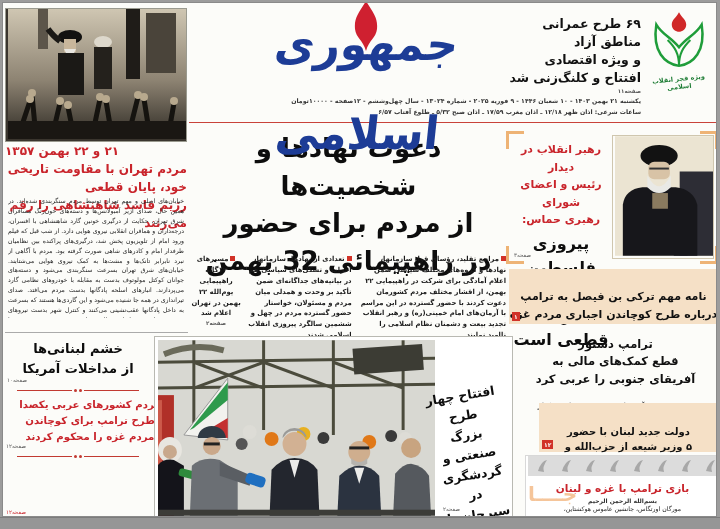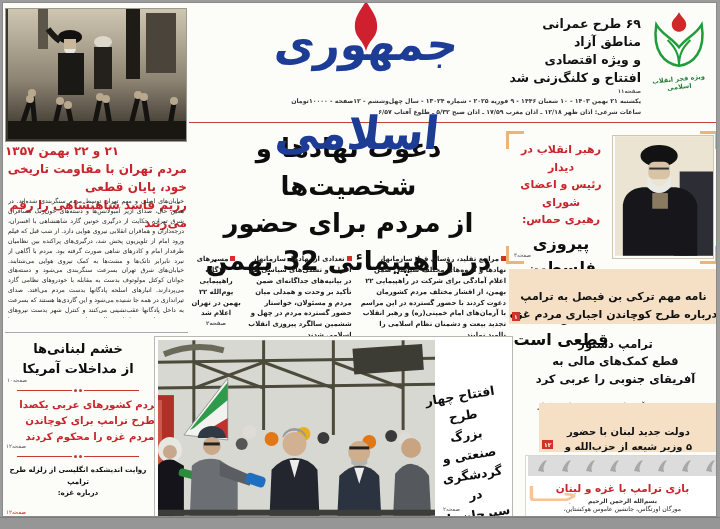--- a/index.html
+++ b/index.html
@@ -298,22 +298,20 @@
     <div class="abs arab-red pre">مردم کشورهای عربی یکصدا
 طرح ترامپ برای کوچاندن
 مردم غزه را محکوم کردند</div>
     <div class="abs pref p12a">صفحه۱۲</div>
     <div class="red-divider div2">
       <span class="ln"></span>
         <span class="dot"></span>
         <span class="dot"></span>
         <span class="ln"></span>
     </div>
-    <div class="abs thinktank pre">روایت اندیشکده انگلیسی از زلزله طرح ترامپ
-درباره غزه:</div>
     <div class="abs pref p12b">صفحه۱۲</div>
 
     <div class="abs photo-box">
       <div class="photo-caption">
         <div class="cap pre">افتتاح چهار طرح
 بزرگ صنعتی و
 گردشگری در
 سیرجان با حضور
 رئیس جمهور</div>
         <div class="pref">صفحه۲</div>

